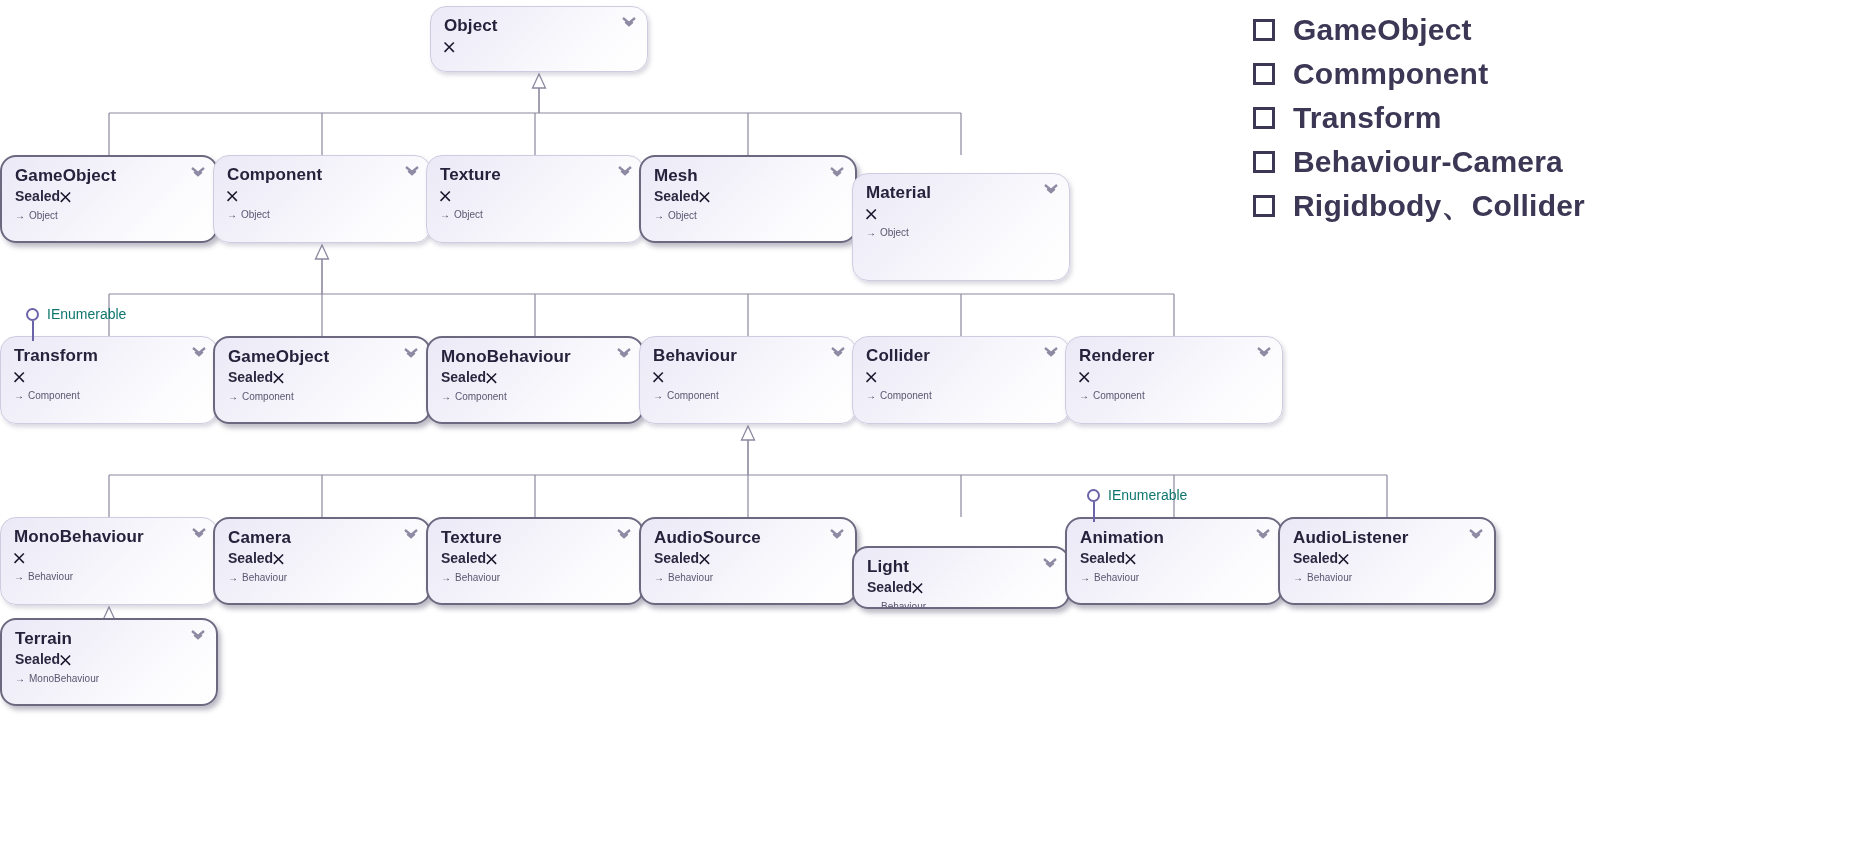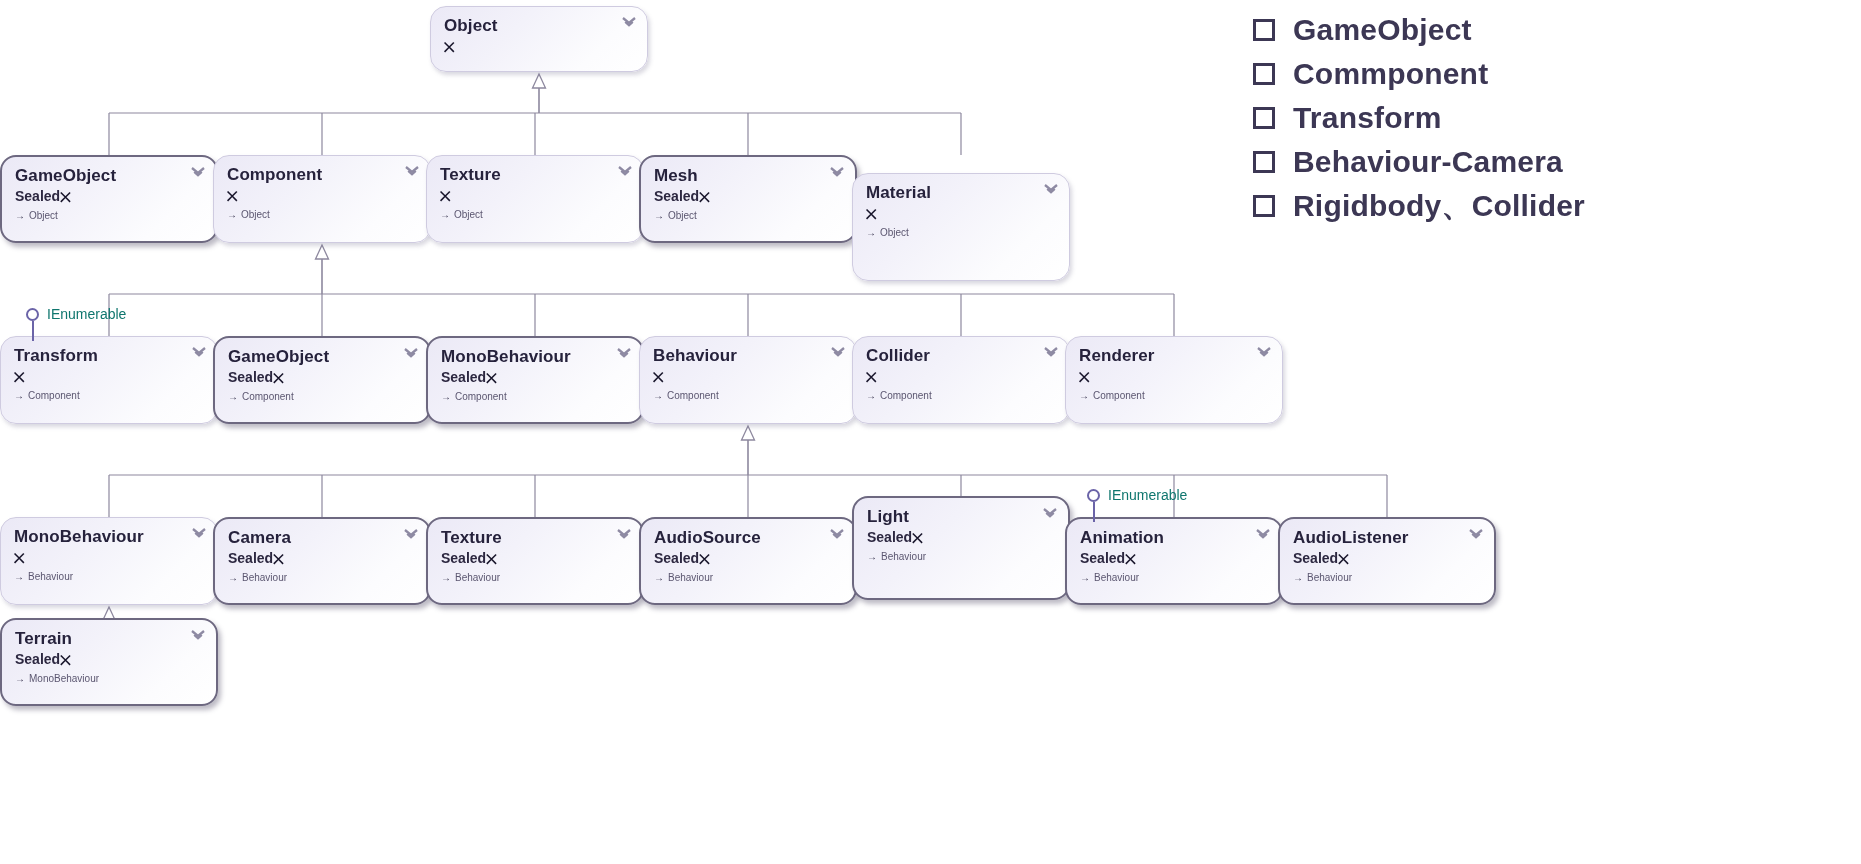--- a/index.html
+++ b/index.html
@@ -246,21 +246,21 @@
       </div>
       <div class="node strong" style="left: 639px; top: 517px; width: 218px; height: 88px;">
         <div class="nm">AudioSource</div>
         <div class="sealed"><span>Sealed</span><span class="glyph"> ⨉</span></div>
         <div class="base"><span class="arr">→</span><span>Behaviour</span></div>
         <svg class="chev" viewBox="0 0 14 10">
           <path d="M1 1 L7 6 L13 1" fill="none" stroke="#8e8aa3" stroke-width="2.3"></path>
           <path d="M3.2 5 L7 8.4 L10.8 5" fill="none" stroke="#8e8aa3" stroke-width="2.1"></path>
         </svg>
       </div>
-      <div class="node strong" style="left: 852px; top: 496px; width: 218px; height: 104px; padding-left: 16px;">
+      <div class="node strong" style="left: 852px; top: 546px; width: 218px; height: 63px; padding-left: 16px;">
         <div class="nm">Light</div>
         <div class="sealed"><span>Sealed</span><span class="glyph"> ⨉</span></div>
         <div class="base"><span class="arr">→</span><span>Behaviour</span></div>
         <svg class="chev" viewBox="0 0 14 10">
           <path d="M1 1 L7 6 L13 1" fill="none" stroke="#8e8aa3" stroke-width="2.3"></path>
           <path d="M3.2 5 L7 8.4 L10.8 5" fill="none" stroke="#8e8aa3" stroke-width="2.1"></path>
         </svg>
       </div>
       <div class="node strong" style="left: 1065px; top: 517px; width: 218px; height: 88px;">
         <div class="nm">Animation</div>

